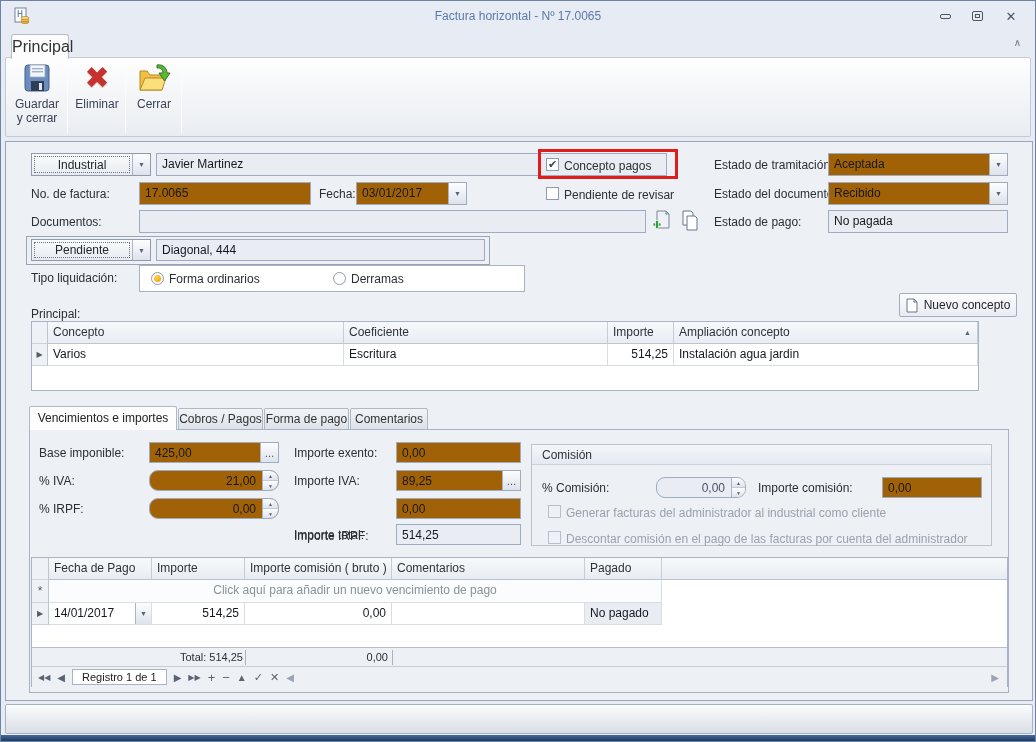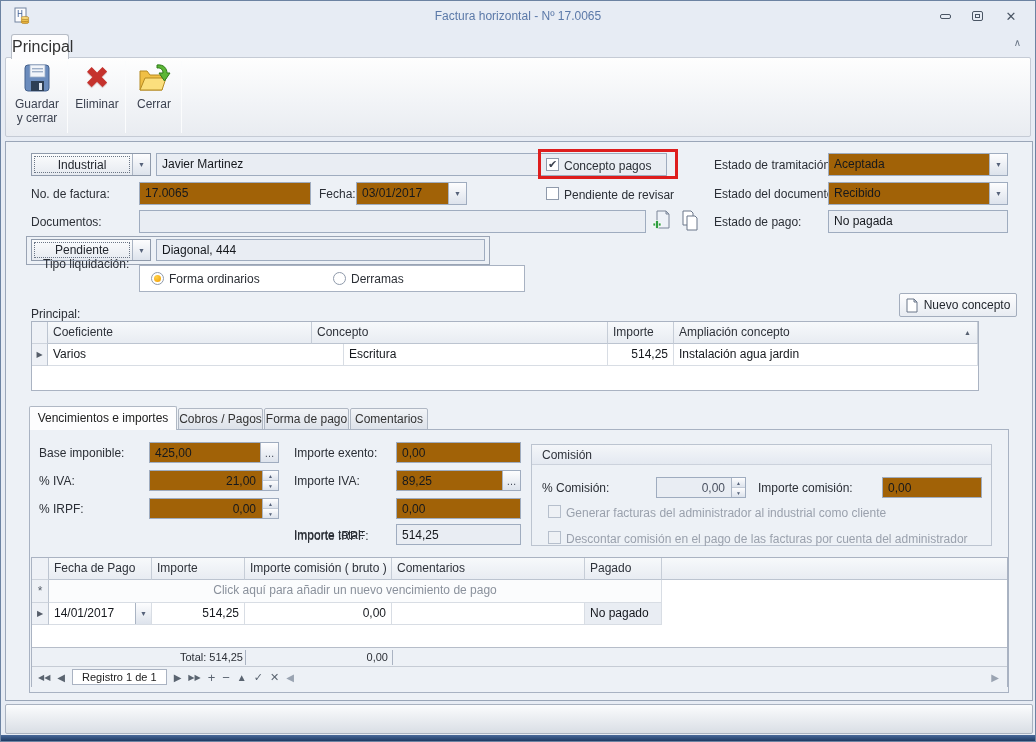--- a/index.html
+++ b/index.html
@@ -42,21 +42,21 @@
   
   .main-panel { position:absolute; left:4px; top:140px; width:1028px; height:560px;
     background:#edf1f6; border:1px solid #9aa6b8; }
   .statusbar { position:absolute; left:4px; top:703px; width:1028px; height:30px;
     background:linear-gradient(#fbfcfd,#d9dee5); border:1px solid #a9b2c0; border-radius:2px; }
 
   
   .field { position:absolute; background:#a16207; border:1px solid #9facbf; font-size:12px;
     color:#15181d; padding:3px 5px; height:23px; overflow:hidden; white-space:nowrap; }
   .field.ro { background:#e9edf3; }
-  .field.right { text-align:right; }
+  .field.right { text-align:right;border-radius:9px; }
   .field.dis { background:#e9edf3; color:#4a5160; }
   .drop { position:absolute; top:0; right:0; width:18px; height:100%;
     background:linear-gradient(#fdfdfe,#dde3ec); border-left:1px solid #aab4c3;
     display:flex; align-items:center; justify-content:center; font-size:7px; color:#56627a; }
   .splitbtn { position:absolute; height:23px; background:linear-gradient(#fbfcfd,#e6eaf0);
     border:1px solid #8f9aab; font-size:12px; color:#23272e; }
   .splitbtn .cap { position:absolute; left:2px; top:2px; right:20px; bottom:2px;
     border:1px dotted #6b7686; display:flex; align-items:center; justify-content:center; }
   .ellip { position:absolute; top:0; right:0; width:18px; height:100%;
     background:linear-gradient(#fdfdfe,#dde3ec); border-left:1px solid #aab4c3;
@@ -228,41 +228,41 @@
   <div class="lbl" style="left:713px;top:214px;">Estado de pago:</div>
   <div class="field ro" style="left:827px;top:209px;width:180px;">No pagada</div>
 
   <div class="abs" style="left:25px;top:235px;width:464px;height:29px;border:1px solid #9aa4b4;"></div>
   <div class="splitbtn" style="left:30px;top:238px;width:120px;height:22px;">
     <span class="cap">Pendiente</span>
     <span class="drop">▼</span>
   </div>
   <div class="field ro" style="left:155px;top:238px;width:329px;height:22px;">Diagonal, 444</div>
 
-  <div class="lbl" style="left:30px;top:256px;margin-left:12px;">Tipo liquidación:</div>
+  <div class="lbl" style="left:30px;top:270px;">Tipo liquidación:</div>
   <div class="abs" style="left:138px;top:264px;width:386px;height:27px;background:#fff;border:1px solid #a8b2c2;"></div>
   <div class="radio sel" style="left:150px;top:271px;"></div>
   <div class="lbl" style="left:168px;top:271px;">Forma ordinarios</div>
   <div class="radio" style="left:332px;top:271px;"></div>
   <div class="lbl" style="left:350px;top:271px;">Derramas</div>
 
   <div class="lbl" style="left:30px;top:306px;">Principal:</div>
   <div class="pushbtn" style="left:898px;top:292px;width:118px;height:24px;">
     <svg width="12" height="15" viewBox="0 0 12 15">
       <path d="M1 1 L8 1 L11 4 L11 14 L1 14 Z" fill="#fff" stroke="#6a7689"></path>
       <path d="M8 1 L8 4 L11 4 Z" fill="#dfe5ee" stroke="#6a7689"></path>
     </svg>
     <span>Nuevo concepto</span>
   </div>
 
   <div class="grid" style="left:30px;top:320px;width:948px;height:70px;">
     <div class="grow" style="top:0;height:22px;">
       <div class="ind" style="width:16px;height:22px;"></div>
+      <div class="gh" style="width:296px;">Concepto</div>
       <div class="gh" style="width:264px;">Coeficiente</div>
-      <div class="gh" style="width:296px;">Concepto</div>
       <div class="gh" style="width:66px;">Importe</div>
       <div class="gh" style="flex:1;">
         <span>Ampliación concepto</span>
         <span class="sort">▲</span>
       </div>
     </div>
     <div class="grow" style="top:22px;height:22px;">
       <div class="ind" style="width:16px;height:22px;">▶</div>
       <div class="gc" style="width:296px;">Varios</div>
       <div class="gc" style="width:264px;">Escritura</div>

